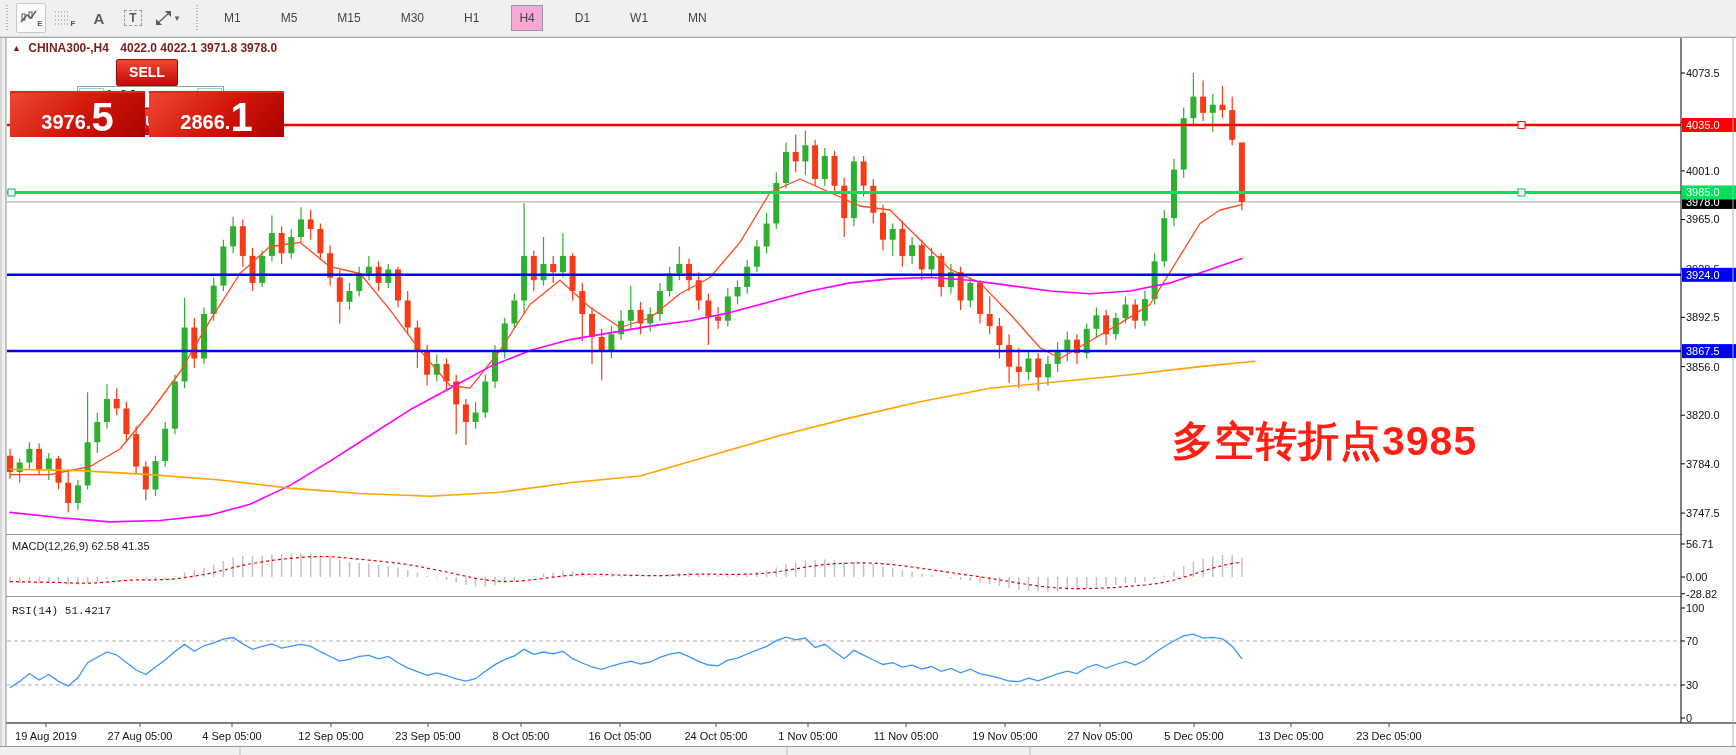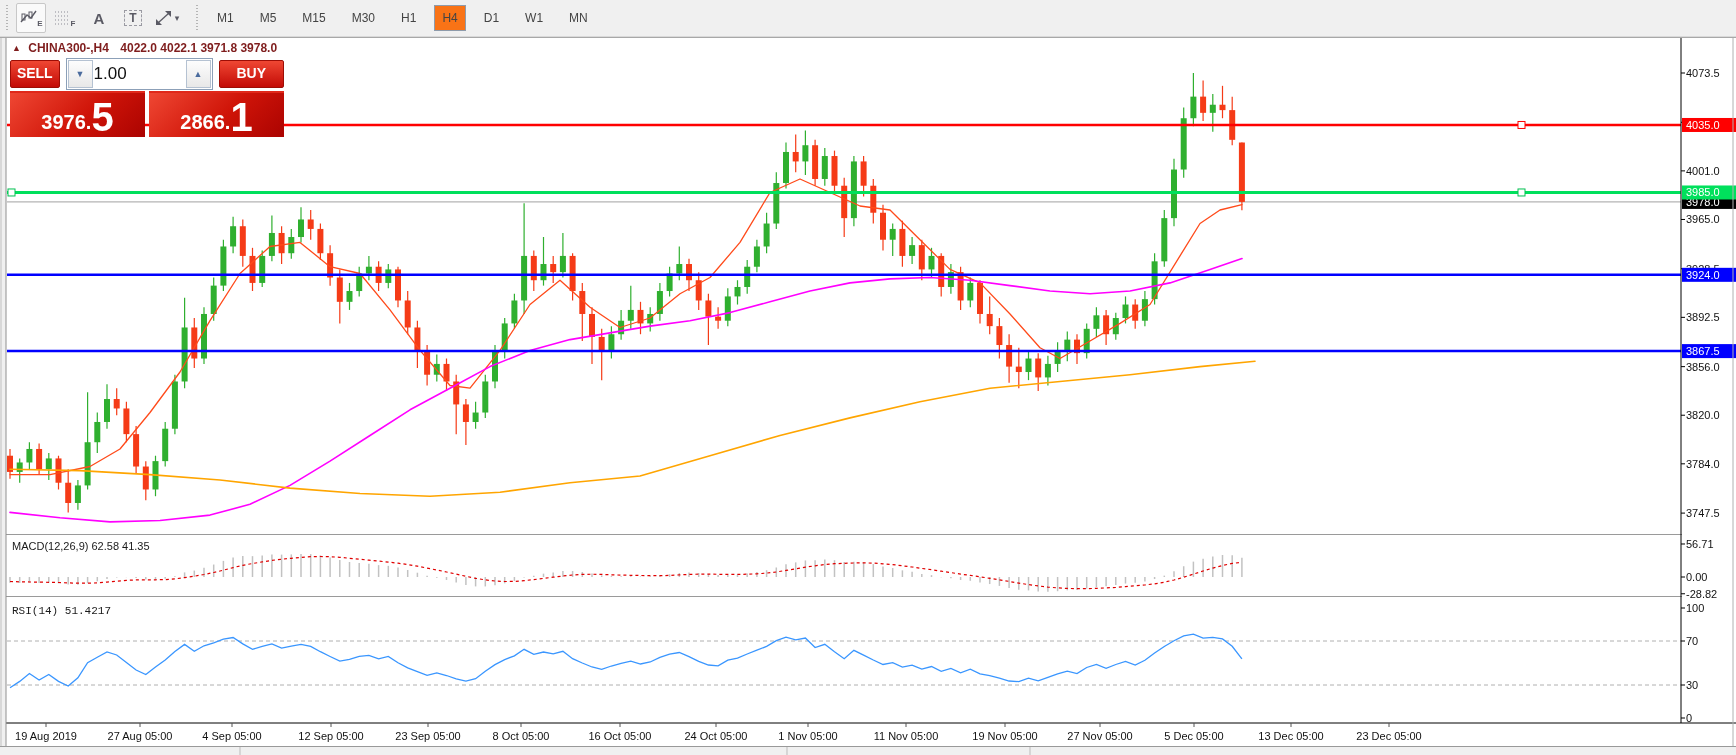--- a/index.html
+++ b/index.html
@@ -8,32 +8,32 @@
   
   #toolbar{position:absolute;left:0;top:0;width:1736px;height:36px;background:#f0f0f0;
            border-bottom:1px solid #d9d9d9;display:flex;align-items:center;}
   .grip{width:7px;height:26px;margin:0 3px 0 4px;
         background-image:repeating-linear-gradient(to bottom,#b5b5b5 0 1px,transparent 1px 3px);
         background-size:2px 100%;background-repeat:repeat-y;background-position:2px 0;}
   .tbtn{height:28px;min-width:28px;display:flex;align-items:center;justify-content:center;
         margin:0 2px;color:#5a5a64;font-size:13px;border:1px solid transparent;border-radius:2px;}
   .tbtn svg{display:block;}
   .tf{font-size:12px;color:#444;padding:0 7px;height:24px;display:flex;align-items:center;
-      margin:0 5px;border:1px solid transparent;}
-  .tf.active{border:1px solid #8e9bab;background:#f97316;}
+      margin:0 12px;border:1px solid transparent;}
+  .tf.active{border:1px solid #8e9bab;background:#f9a8d4;}
   .caret{font-size:9px;color:#5a5a64;margin-left:2px;}
   .sub{font-size:8px;font-weight:bold;position:relative;top:5px;left:-1px;}
   
   #chart-wrap{position:absolute;left:0;top:37px;width:1736px;height:718px;text-align:right;}
   svg text{font-family:"Liberation Sans","DejaVu Sans",sans-serif;}
   
   #chart-title{position:absolute;left:12px;top:41px;font-size:12px;font-weight:bold;color:#7f1d1d;}
   #chart-title .tri{font-size:9px;position:relative;top:-1px;margin-right:4px;}
   #oneclick{position:absolute;left:10px;top:59px;width:274px;}
-  .oc-row1{display:flex;align-items:center;height:30px;}
+  .oc-row1{display:flex;align-items:center;height:30px;flex-direction:column;}
   .oc-btn{width:60px;height:26px;color:#fff;font-size:14px;font-weight:bold;text-align:center;
           line-height:25px;background:linear-gradient(#ef4733,#c30b06);border:1px solid #9d0d05;
           border-radius:2px;}
   #buy-btn{width:80px;margin-left:6px;}
   .vol-box{display:flex;align-items:stretch;height:30px;border:1px solid #8ca0b8;background:#fff;margin-left:6px;}
   .spin{width:23px;background:linear-gradient(#fdfdfd,#e8e8e8);border:1px solid #b5c2d2;margin:1px;
         color:#4a6b9d;font-size:9px;display:flex;align-items:center;justify-content:center;}
   .vol-input{width:86px;border:0;outline:0;font-size:17px;padding:0 5px 0 0;
              font-family:"Liberation Sans",sans-serif;color:#111;}
   .oc-row2{display:flex;margin-top:2px;}
@@ -629,14 +629,15 @@
         <span class="px-main">2866</span>
           <span class="px-dot">.</span>
           <span class="px-big">1</span>
       </div>
     </div>
   </div>
 
   <div class="pane-label" style="left:12px;top:540px;">MACD(12,26,9) 62.58 41.35</div>
   <div class="pane-label" style="left:12px;top:605px;font-family:Liberation Mono, monospace;">RSI(14) 51.4217</div>
 
+  <div id="annotation">多空转折点3985</div>
 
 </div>
 
 </body></html>

